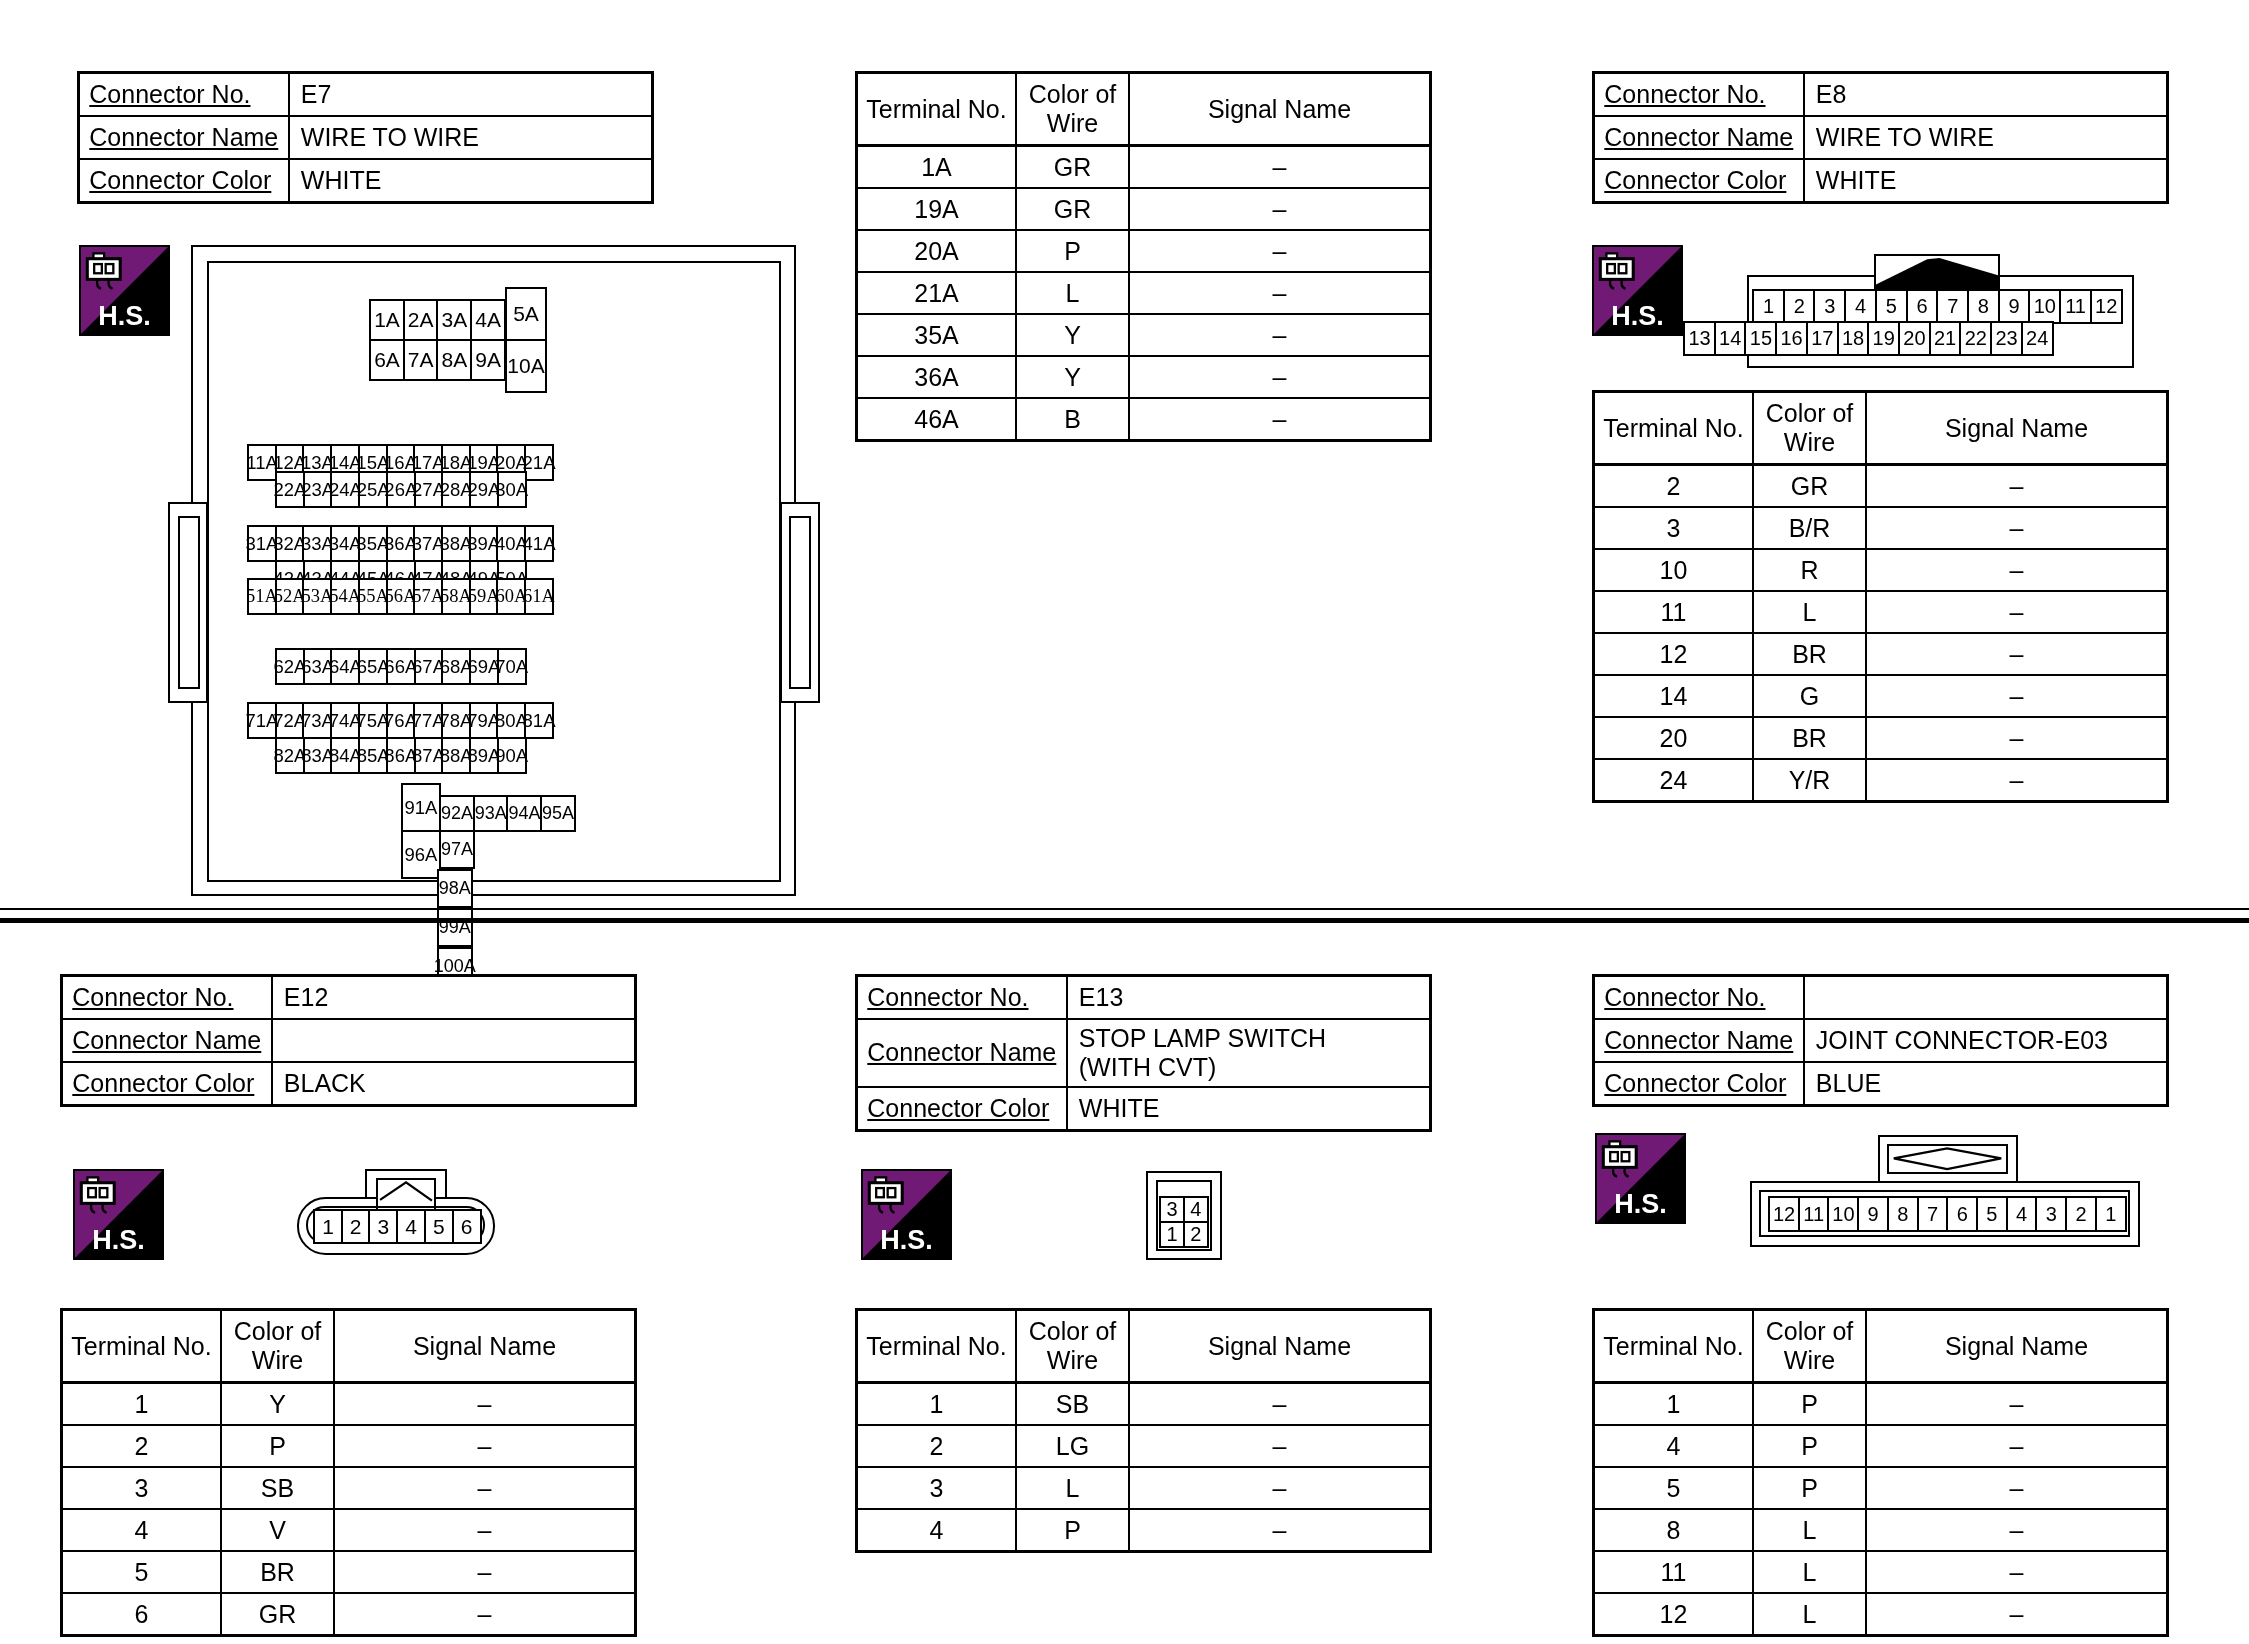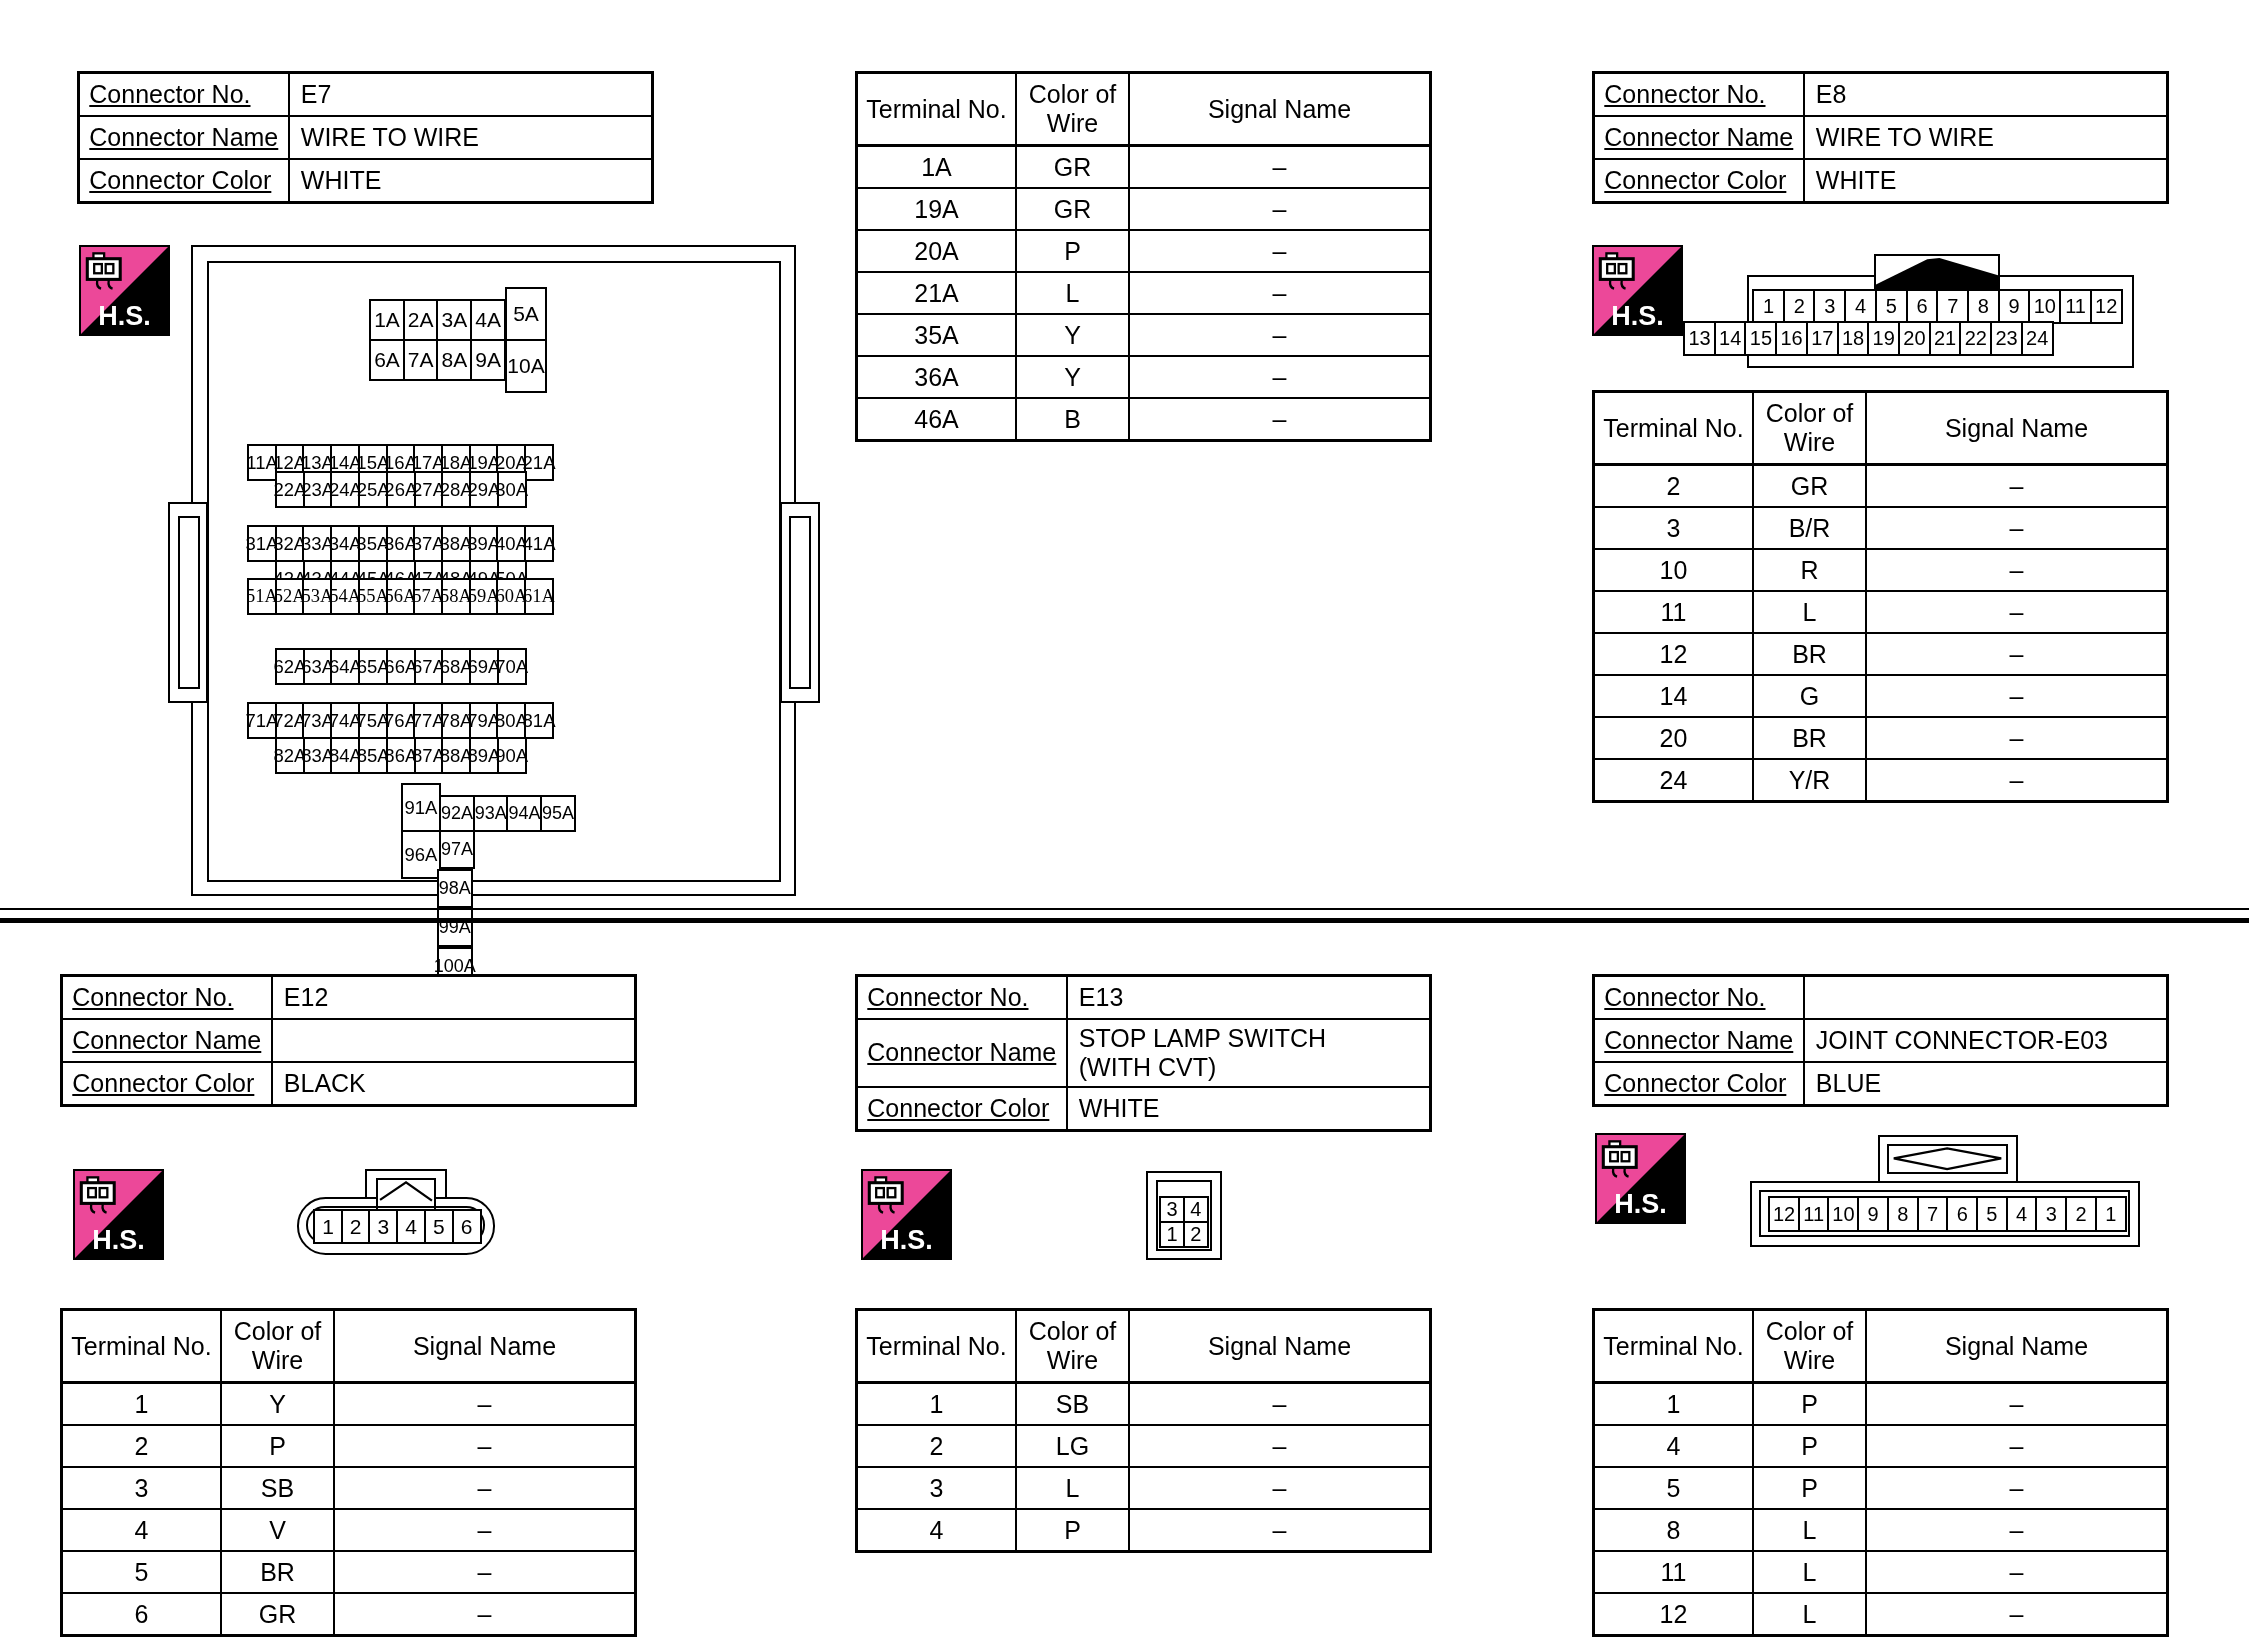--- a/index.html
+++ b/index.html
@@ -20,21 +20,21 @@
       justify-content:center;text-align:center;box-sizing:border-box;}
   .th.c2{width:113px;}
   .th.c3{flex:1;border-right:none;}
   .trow{display:flex;border-bottom:2.3px solid #000;height:40px;}
   .trow:last-child{border-bottom:none;}
   .td{width:159px;flex:none;border-right:2.3px solid #000;display:flex;align-items:center;
       justify-content:center;box-sizing:border-box;}
   .td.c2{width:113px;}
   .td.c3{flex:1;border-right:none;}
   
-  .hs{width:91px;height:91px;border:2.3px solid #000;background:#ec4899;box-sizing:border-box;overflow:hidden;}
+  .hs{width:91px;height:91px;border:2.3px solid #000;background:#701a75;box-sizing:border-box;overflow:hidden;}
   .hs-tri{position:absolute;inset:0;background:#000;
           clip-path:polygon(100% 0,100% 100%,0 100%);}
   .hs-label{position:absolute;bottom:2.3px;left:0;right:0;text-align:center;color:#fff;
             font-weight:bold;font-size:27px;z-index:2;}
   .hs svg{position:absolute;top:3.9px;left:3.9px;z-index:1;}
   
   .pin-row{display:flex;}
   .pcell{border:2.3px solid #000;background:#fff;box-sizing:border-box;flex:none;
          display:flex;align-items:center;justify-content:center;}
   .pin-row .pcell + .pcell{margin-left:-2.3px;}

